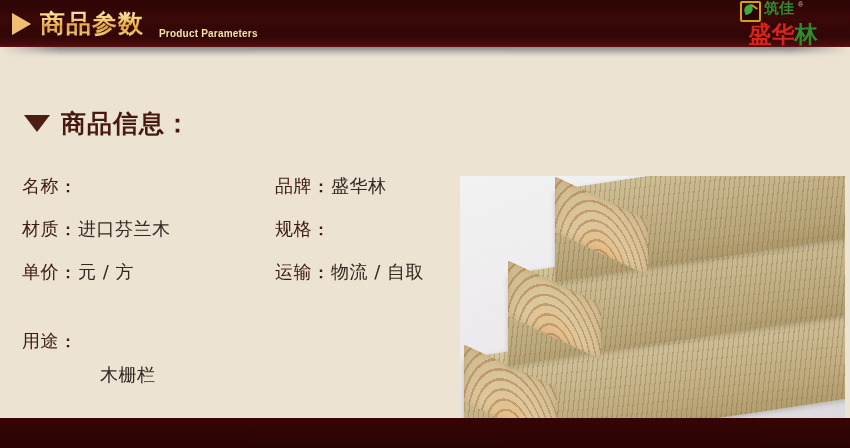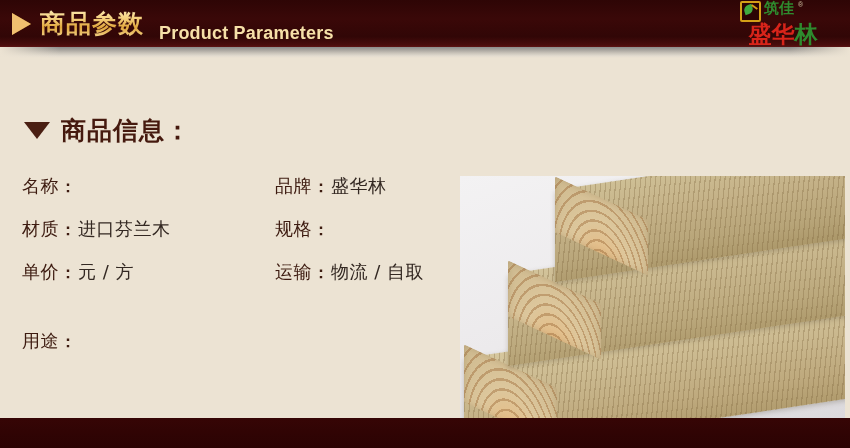--- a/index.html
+++ b/index.html
@@ -55,21 +55,21 @@
     -webkit-background-clip: text;
     background-clip: text;
     color: transparent;
     -webkit-text-fill-color: transparent;
     text-shadow: none;
     white-space: nowrap;
     text-decoration: underline;
   }
   .title-en {
     font-family: "Liberation Sans", sans-serif;
-    font-size: 18px;
+    font-size: 10px;
     font-weight: bold;
     color: #f6e0a8;
     letter-spacing: 0.2px;
     white-space: nowrap;
     margin-left: 6px;
     margin-top: 19px;
   }
 
   
   .logo {
@@ -152,21 +152,21 @@
   
   .content {
     position: absolute;
     left: 0; top: 58px;
     width: 850px;
     height: 360px;
   }
 
   .section-title {
     position: absolute;
-    left: 24px; top: 56px;
+    left: 24px; top: 49px;
     display: flex;
     align-items: center;
     gap: 11px;
     color: #4a1f12;
     text-align: center;
   }
   .tri-down {
     width: 0; height: 0;
     border-left: 13px solid transparent;
     border-right: 13px solid transparent;
@@ -378,20 +378,21 @@
         </div>
       </div>
 
     </div>
 
     <div class="usage-row">
       <div class="usage-line1">
         <span class="spec-label">用途</span>
         <span class="spec-colon">：</span>
       </div>
+      <div class="usage-line2">木栅栏</div>
     </div>
 
     <div class="photo">
       <div class="plank plank-bot"></div>
       <div class="endface endface-bot"></div>
       <div class="plank plank-mid"></div>
       <div class="endface endface-mid"></div>
       <div class="plank plank-top"></div>
       <div class="endface endface-top"></div>
     </div>

